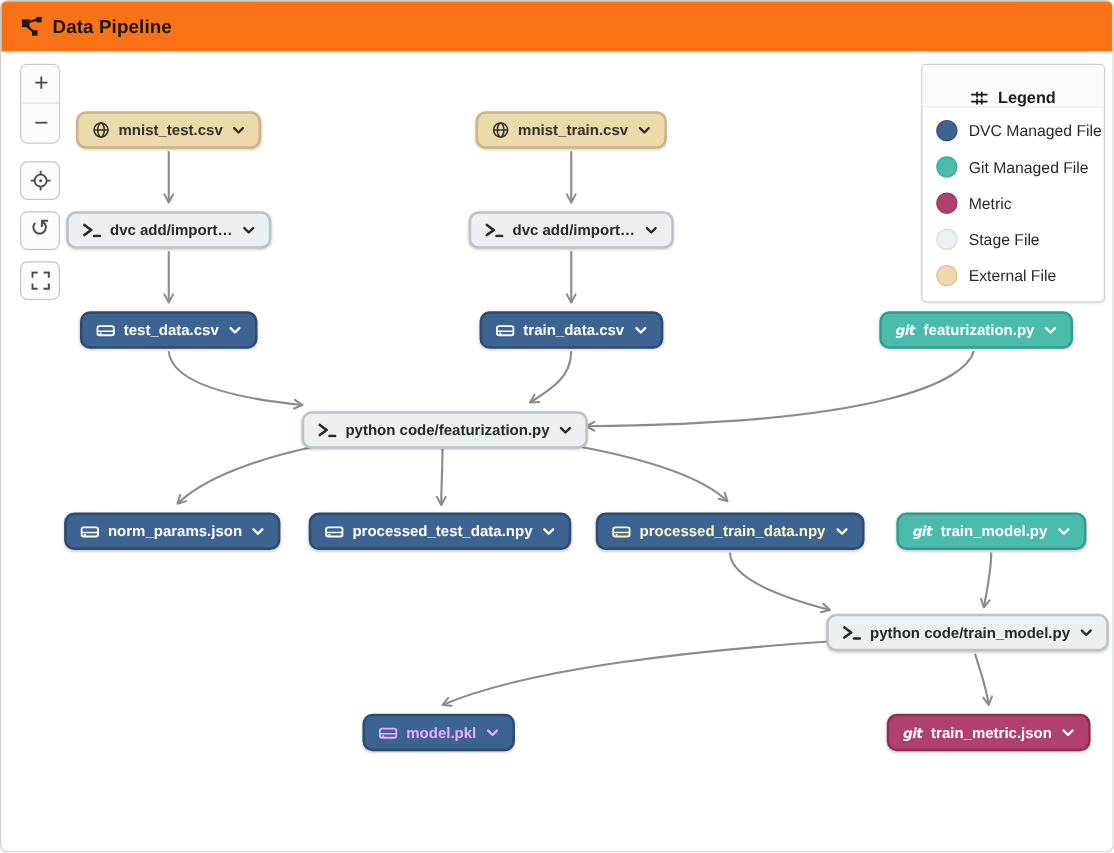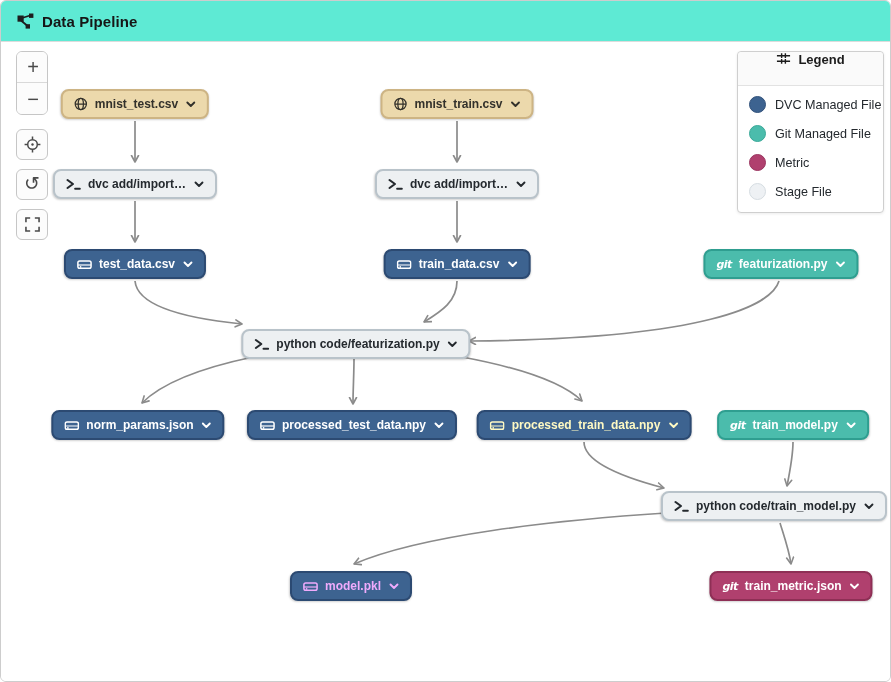--- a/index.html
+++ b/index.html
@@ -1,31 +1,31 @@
 <!DOCTYPE html>
 <html><head>
 <meta charset="utf-8">
 <style>
   html,body{margin:0;padding:0;background:#fff;font-family:"Liberation Sans",sans-serif;}
   .app{box-sizing:border-box;position:relative;width:891px;height:682px;border:1px solid #cdcdcd;border-radius:6px;overflow:hidden;background:#fff;}
-  .header{height:40px;background:#5eead4;border-bottom:1px solid #dcdcdc;display:flex;align-items:center;padding:0 16px;gap:8px;}
+  .header{height:40px;background:#f97316;border-bottom:1px solid #dcdcdc;display:flex;align-items:center;padding:0 16px;gap:8px;}
   .header .title{font-size:15px;font-weight:700;color:#161616;letter-spacing:.1px;}
   .canvas{position:relative;width:100%;height:641px;background:#fff;}
   #graph-edges{position:absolute;left:0;top:0;pointer-events:none;}
   
   .toolbar{position:absolute;left:15px;top:9px;width:32px;}
   .tbtn{box-sizing:border-box;width:32px;height:31px;background:#fcfcfc;border:1px solid #c6c6c6;border-radius:6px;display:flex;align-items:center;justify-content:center;color:#4a4a4a;cursor:pointer;font-size:20px;line-height:1;}
   .tgroup{border:1px solid #c6c6c6;border-radius:6px;overflow:hidden;background:#fcfcfc;margin-bottom:14px;}
   .tgroup .tbtn{border:none;border-radius:0;}
   .tgroup .tbtn:first-child{border-bottom:1px solid #d9d9d9;}
   .tbtn.single{margin-bottom:9px;}
   .rotate-glyph{font-size:19px;color:#4a4a4a;transform:translateY(-1px);}
   
   .legend{position:absolute;left:736px;top:9px;width:145px;background:#fff;border:1px solid #cfcfcf;border-radius:4px;box-shadow:0 1px 3px rgba(0,0,0,.08);}
-  .legend-header{display:flex;align-items:flex-start;justify-content:center;gap:7px;height:33px;background:#fafafa;border-bottom:1px solid #e2e2e2;border-radius:4px 4px 0 0;}
+  .legend-header{display:flex;align-items:flex-end;justify-content:center;gap:7px;height:33px;background:#fafafa;border-bottom:1px solid #e2e2e2;border-radius:4px 4px 0 0;}
   .legend-header .ltitle{font-size:13px;font-weight:700;color:#1c1c1c;}
   .legend-items{padding:4px 0 6px 0;}
   .legend-item{display:flex;align-items:center;gap:9px;padding:6px 11px;}
   .ldot{box-sizing:border-box;width:17px;height:17px;border-radius:50%;border:1px solid transparent;flex:0 0 auto;}
   .llabel{font-size:12.6px;color:#24292e;white-space:nowrap;text-align:center;}
   
   .node{position:absolute;box-sizing:border-box;height:30px;display:inline-flex;align-items:center;gap:7px;padding:11px 11px;border-radius:8px;border:2px solid;transform:translateX(-50%);font-size:12px;font-weight:700;white-space:nowrap;box-shadow:0 1px 2px rgba(0,0,0,.18);cursor:pointer;}
   .nicon{display:flex;align-items:center;text-align:right;}
   .nchev{display:flex;align-items:center;margin-left:1px;}
   .git-glyph{font-family:"DejaVu Sans",sans-serif;font-weight:700;font-style:italic;font-size:11px;letter-spacing:-.5px;line-height:1;}
@@ -365,16 +365,20 @@
             <span class="llabel">Git Managed File</span>
           </div>
           <div class="legend-item">
             <span class="ldot" style="background:#b0406e;border-color:#9a3560"></span>
             <span class="llabel">Metric</span>
           </div>
           <div class="legend-item">
             <span class="ldot" style="background:#eef1f4;border-color:#d5dce1"></span>
             <span class="llabel">Stage File</span>
           </div>
+          <div class="legend-item">
+            <span class="ldot" style="background:#ecd9ac;border-color:#dcc48c"></span>
+            <span class="llabel">External File</span>
+          </div>
         </div>
     </div>
   </div>
 </div>
 
 </body></html>

